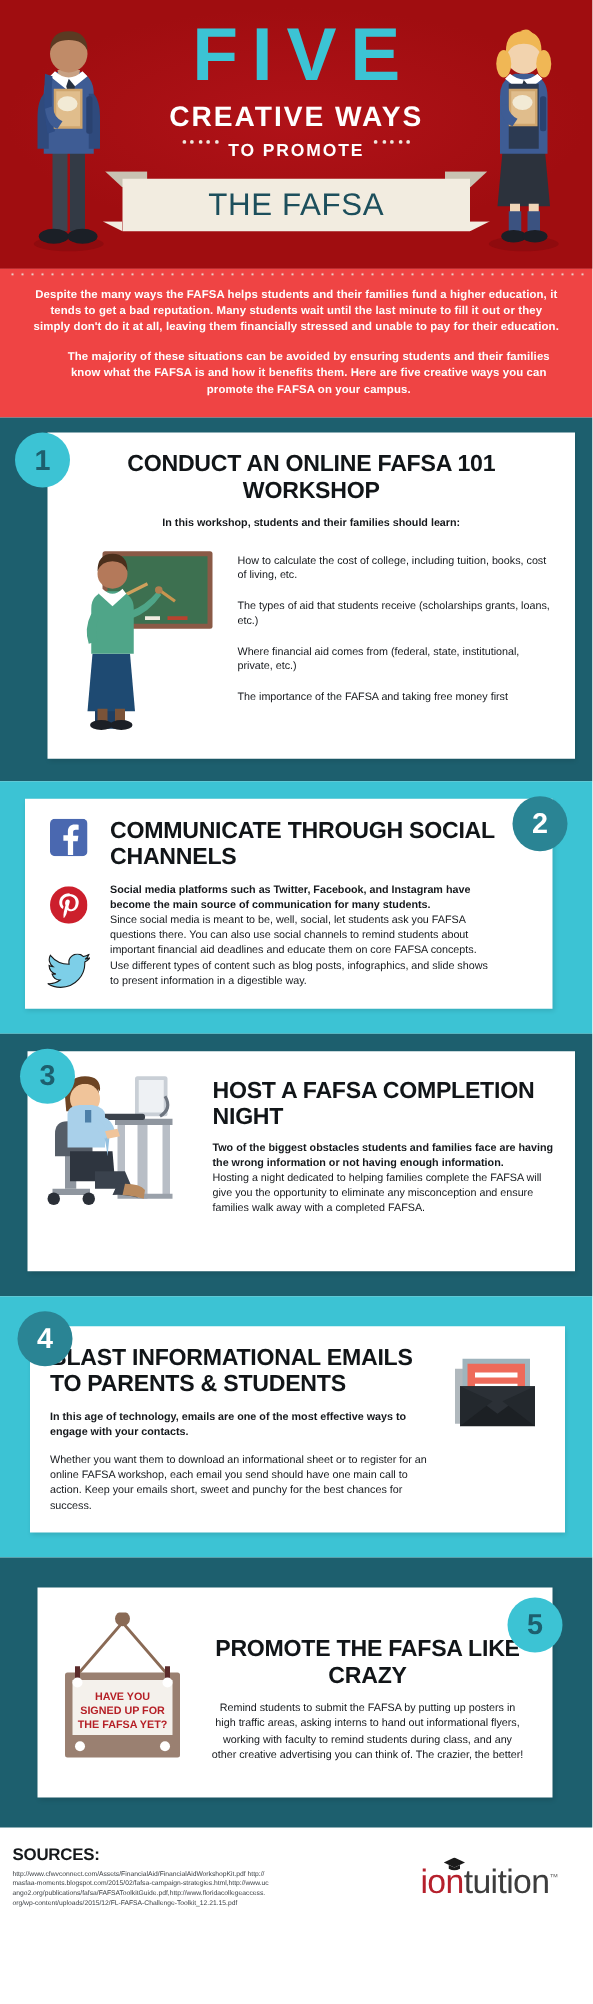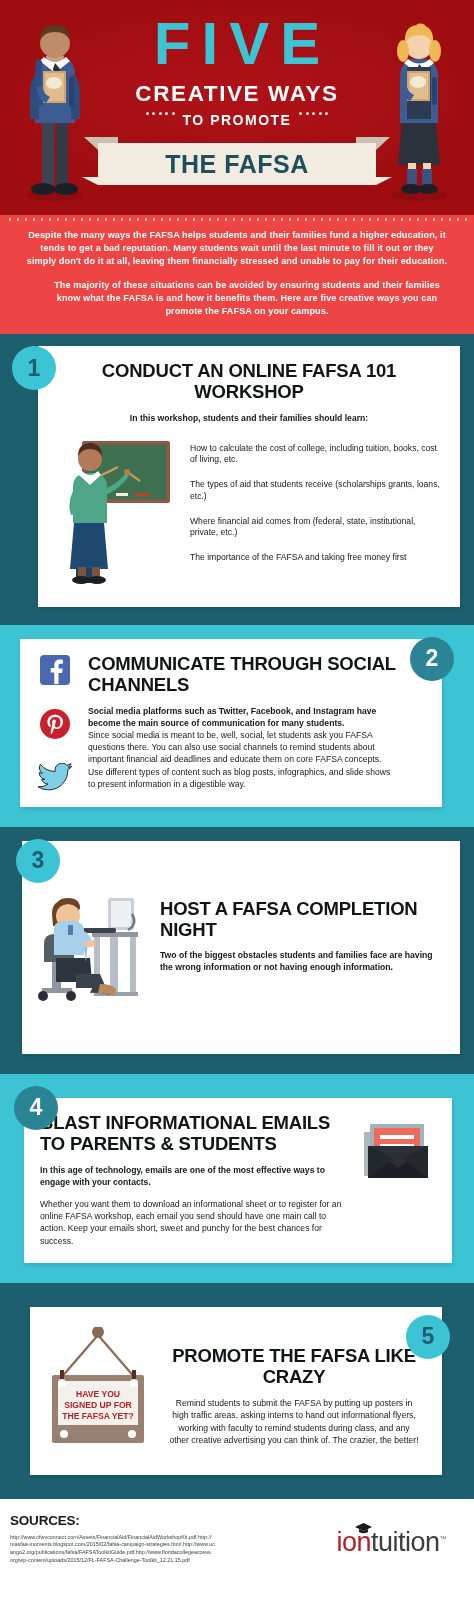--- a/index.html
+++ b/index.html
@@ -56,21 +56,21 @@
   .ribbon {
     position: absolute; top: 6px; left: 98px; right: 98px; height: 42px;
     background: #f2ece0; display: flex; align-items: center; justify-content: center;
   }
   .ribbon-notch-l, .ribbon-notch-r {
     position: absolute; top: 40px; width: 16px; height: 8px; background: #f2ece0;
   }
   .ribbon-notch-l { left: 82px; clip-path: polygon(100% 0, 100% 100%, 0 0); }
   .ribbon-notch-r { right: 82px; clip-path: polygon(0 0, 0 100%, 100% 0); }
   .t-fafsa {
-    font-size: 25px; font-weight: bold; color: #1d4f5c; letter-spacing: 0.5px;
+    font-size: 25px; font-weight: normal; color: #1d4f5c; letter-spacing: 0.5px;
   }
 
   
   .person { position: absolute; bottom: 12px; z-index: 3; }
   .person.left { left: 22px; }
   .person.right { right: 22px; }
 
   
   .intro {
     background: #ef4444; padding: 14px 26px 16px 26px; position: relative;
@@ -126,21 +126,21 @@
   .s2 { padding: 14px 0 20px 0; }
   .s2 .card { margin: 0 32px 0 20px; padding: 14px 12px 16px 14px; }
   .s2 .row { display: flex; gap: 12px; }
   .s2 .icons { flex: 0 0 42px; padding-top: 2px; display: flex; flex-direction: column; gap: 24px; align-items: center; }
   .s2 .txt { flex: 1; padding-right: 34px; }
   .s2 h2 { margin-bottom: 10px; }
 
   
   .s3 { padding: 14px 0 20px 0; }
   .s3 .card { margin: 0 14px 0 22px; padding: 14px 14px 22px 10px; }
-  .s3 .row { display: flex; gap: 0; align-items: flex-start; margin-top: 37px; }
+  .s3 .row { display: flex; gap: 10px; align-items: flex-start; }
   .s3 .illo { flex: 0 0 128px; }
   .s3 .txt { flex: 1; padding-top: 6px; }
   .s3 h2 { margin-bottom: 9px; }
 
   
   .s4 { padding: 24px 0 20px 0; }
   .s4 .card { margin: 0 22px 0 24px; padding: 14px 14px 16px 16px; }
   .s4 .row { display: flex; gap: 8px; align-items: flex-start; }
   .s4 .txt { flex: 1; }
   .s4 .illo { flex: 0 0 78px; padding-top: 10px; }
@@ -368,20 +368,21 @@
             <path d="M50 40 q6 2 6 10 l-2 20 q-2 -18 -6 -24z" fill="#95c1e0"></path>
             <path d="M50 38 q8 3 10 12 l-8 2 q-2 -7 -6 -9z" fill="#a9d0ea"></path>
             <path d="M46 40 l12 12 l-6 4 l-8 -10z" fill="#a9d0ea"></path>
             <path d="M52 50 l10 -2 l2 6 l-10 2z" fill="#f0c49a"></path>
             <rect x="36" y="33" width="5" height="10" fill="#4d7fa8"></rect>
           </svg>
         </div>
         <div class="txt">
           <h2 class="sec-title">HOST A FAFSA COMPLETION NIGHT</h2>
           <div class="lead">Two of the biggest obstacles students and families face are having the wrong information or not having enough information.</div>
+          <div class="body-t">Hosting a night dedicated to helping families complete the FAFSA will give you the opportunity to eliminate any misconception and ensure families walk away with a completed FAFSA.</div>
         </div>
       </div>
     </div>
   </div>
 
   <div class="band light s4">
     <div class="badge onlight" style="left:14px; top:12px;">4</div>
     <div class="card">
       <div class="row">
         <div class="txt">

